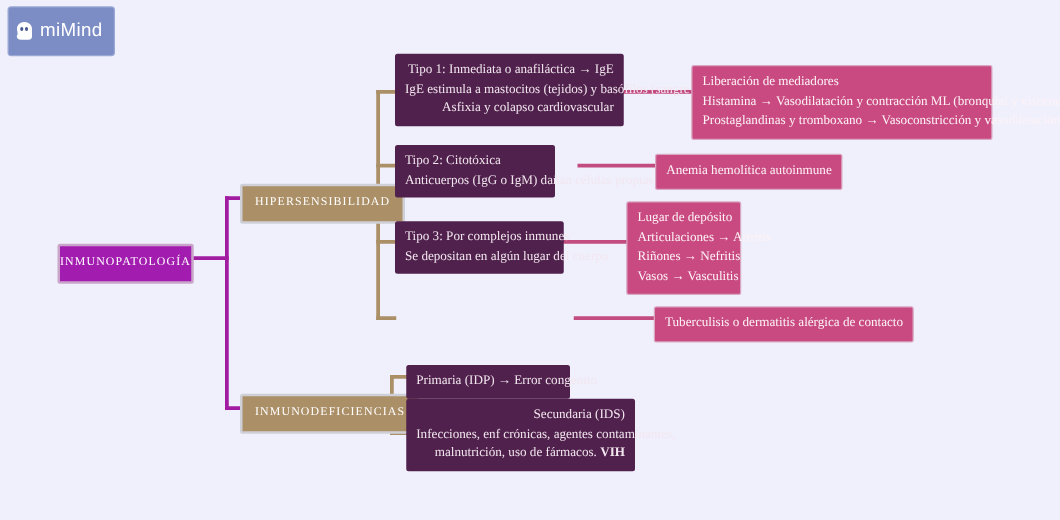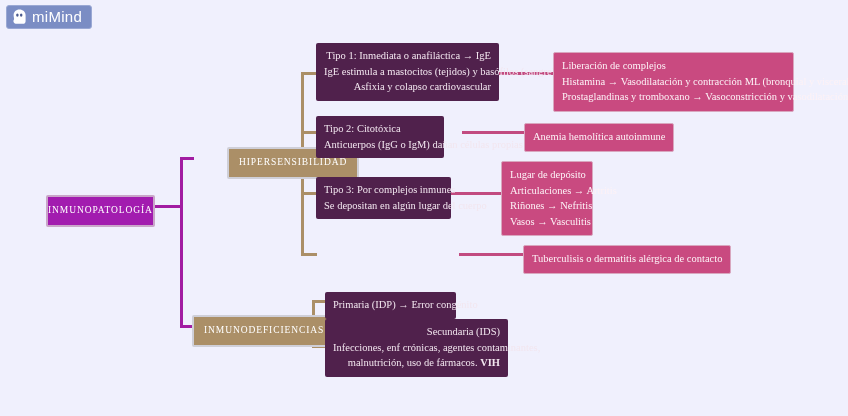--- a/index.html
+++ b/index.html
@@ -12,21 +12,21 @@
   #canvas {
     position: relative;
     width: 848px;
     height: 416px;
     background: #f0f0fd;
   }
 
   
   .logo-badge {
     position: absolute; left: 6px; top: 5px;
-    height: 24px;
+    height: 40px;
     display: flex; align-items: center; gap: 5px;
     background: #7b8dc4;
     border: 1px solid #9aa8d4;
     border-radius: 3px;
     padding: 0 9px 0 5px;
   }
   .logo-icon { width: 15px; height: 16px; display: block; }
   .logo-text {
     color: #ffffff;
     font-family: "Liberation Sans", sans-serif;
@@ -118,36 +118,36 @@
 
   <div class="conn h c-tan" style="left:285px; top:325px; width:30px;"></div>
   <div class="conn v c-tan" style="left:312px; top:300px; height:48px;"></div>
   <div class="conn h c-tan" style="left:312px; top:300px; width:14px;"></div>
   <div class="conn h c-tan" style="left:312px; top:345px; width:14px;"></div>
 
   <div class="node n-root" style="left:46px; top:195px;">
     <span class="ln">INMUNOPATOLOGÍA</span>
   </div>
 
-  <div class="node n-branch" style="left:192px; top:147px;margin-left:35px;">
+  <div class="node n-branch" style="left:192px; top:147px;">
     <span class="ln">HIPERSENSIBILIDAD</span>
   </div>
 
   <div class="node n-branch" style="left:192px; top:315px;">
     <span class="ln">INMUNODEFICIENCIAS</span>
   </div>
 
   <div class="node n-dark" style="left:316px; top:43px; width:183px;text-align:right;">
     <span class="ln">Tipo 1: Inmediata o anafiláctica → IgE</span>
     <span class="ln">IgE estimula a mastocitos (tejidos) y basófilos (sangre)</span>
     <span class="ln">Asfixia y colapso cardiovascular</span>
   </div>
 
   <div class="node n-pink" style="left:553px; top:52px; width:241px;">
-    <span class="ln">Liberación de complejos</span>
+    <span class="ln">Liberación de mediadores</span>
     <span class="ln">Histamina → Vasodilatación y contracción ML (bronquial y visceral)</span>
     <span class="ln">Prostaglandinas y tromboxano → Vasoconstricción y vasodilatación</span>
   </div>
 
   <div class="node n-dark" style="left:316px; top:116px; width:128px;">
     <span class="ln">Tipo 2: Citotóxica</span>
     <span class="ln">Anticuerpos (IgG o IgM) dañan células propias</span>
   </div>
 
   <div class="node n-pink" style="left:524px; top:123px;">

